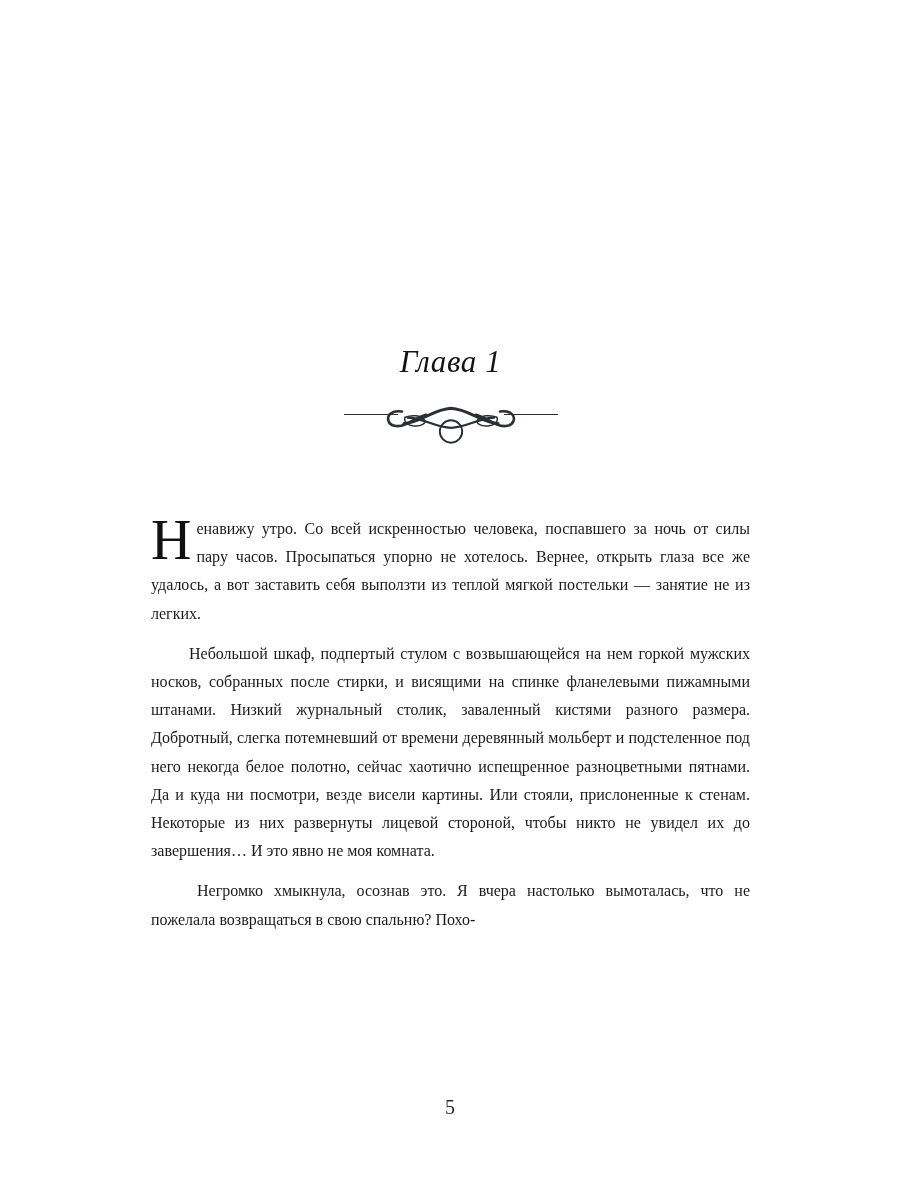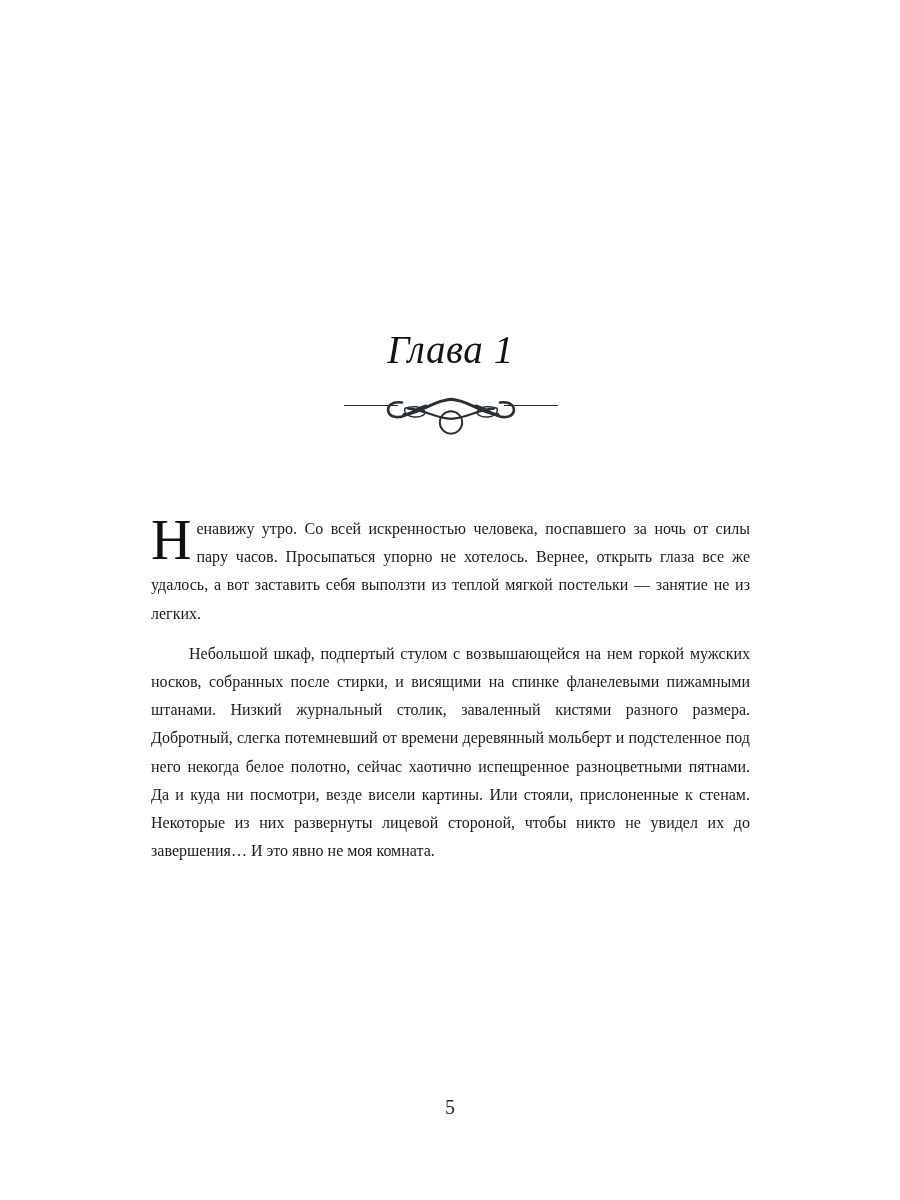--- a/index.html
+++ b/index.html
@@ -30,25 +30,25 @@
     left: 139px;
     top: 328px;
     width: 623px;
     text-align: center;
   }
 
   .chapter-title {
     font-family: "Liberation Serif", "DejaVu Serif", serif;
     font-style: italic;
     font-weight: 400;
-    font-size: 39px;
+    font-size: 31px;
     line-height: 1.15;
     letter-spacing: 0.6px;
     color: #141414;
-    margin: 0;
+    margin: 16px;
   }
 
   
   .ornament-wrap {
     margin-top: 14px;
     display: flex;
     justify-content: center;
     align-items: center;
   }
   .ornament {
@@ -146,17 +146,18 @@
                  C 152 29.4, 156.5 26.2, 155 21.2 Z" stroke-width="1.5"></path>
 
         <circle cx="109" cy="35.5" r="11.2" stroke-width="1.9"></circle>
       </svg>
     </div>
   </div>
 
   <div class="body-text">
     <p class="para dropcap-para">Ненавижу утро. Со всей искренностью человека, поспавшего за ночь от силы пару часов. Просыпаться упорно не хотелось. Вернее, открыть глаза все же удалось, а вот заставить себя выползти из теплой мягкой постельки — занятие не из легких.</p>
     <p class="para indent">Небольшой шкаф, подпертый стулом с возвышающейся на нем горкой мужских носков, собранных после стирки, и висящими на спинке фланелевыми пижамными штанами. Низкий журнальный столик, заваленный кистями разного размера. Добротный, слегка потемневший от времени деревянный мольберт и подстеленное под него некогда белое полотно, сейчас хаотично испещренное разноцветными пятнами. Да и куда ни посмотри, везде висели картины. Или стояли, прислоненные к стенам. Некоторые из них развернуты лицевой стороной, чтобы никто не увидел их до завершения… И это явно не моя комната.</p>
+    <p class="para indent-wide"> Негромко хмыкнула, осознав это. Я вчера настолько вымоталась, что не пожелала возвращаться в свою спальню? Похо-</p>
   </div>
 
   <div class="folio">5</div>
 
 </div>
 
 </body></html>

